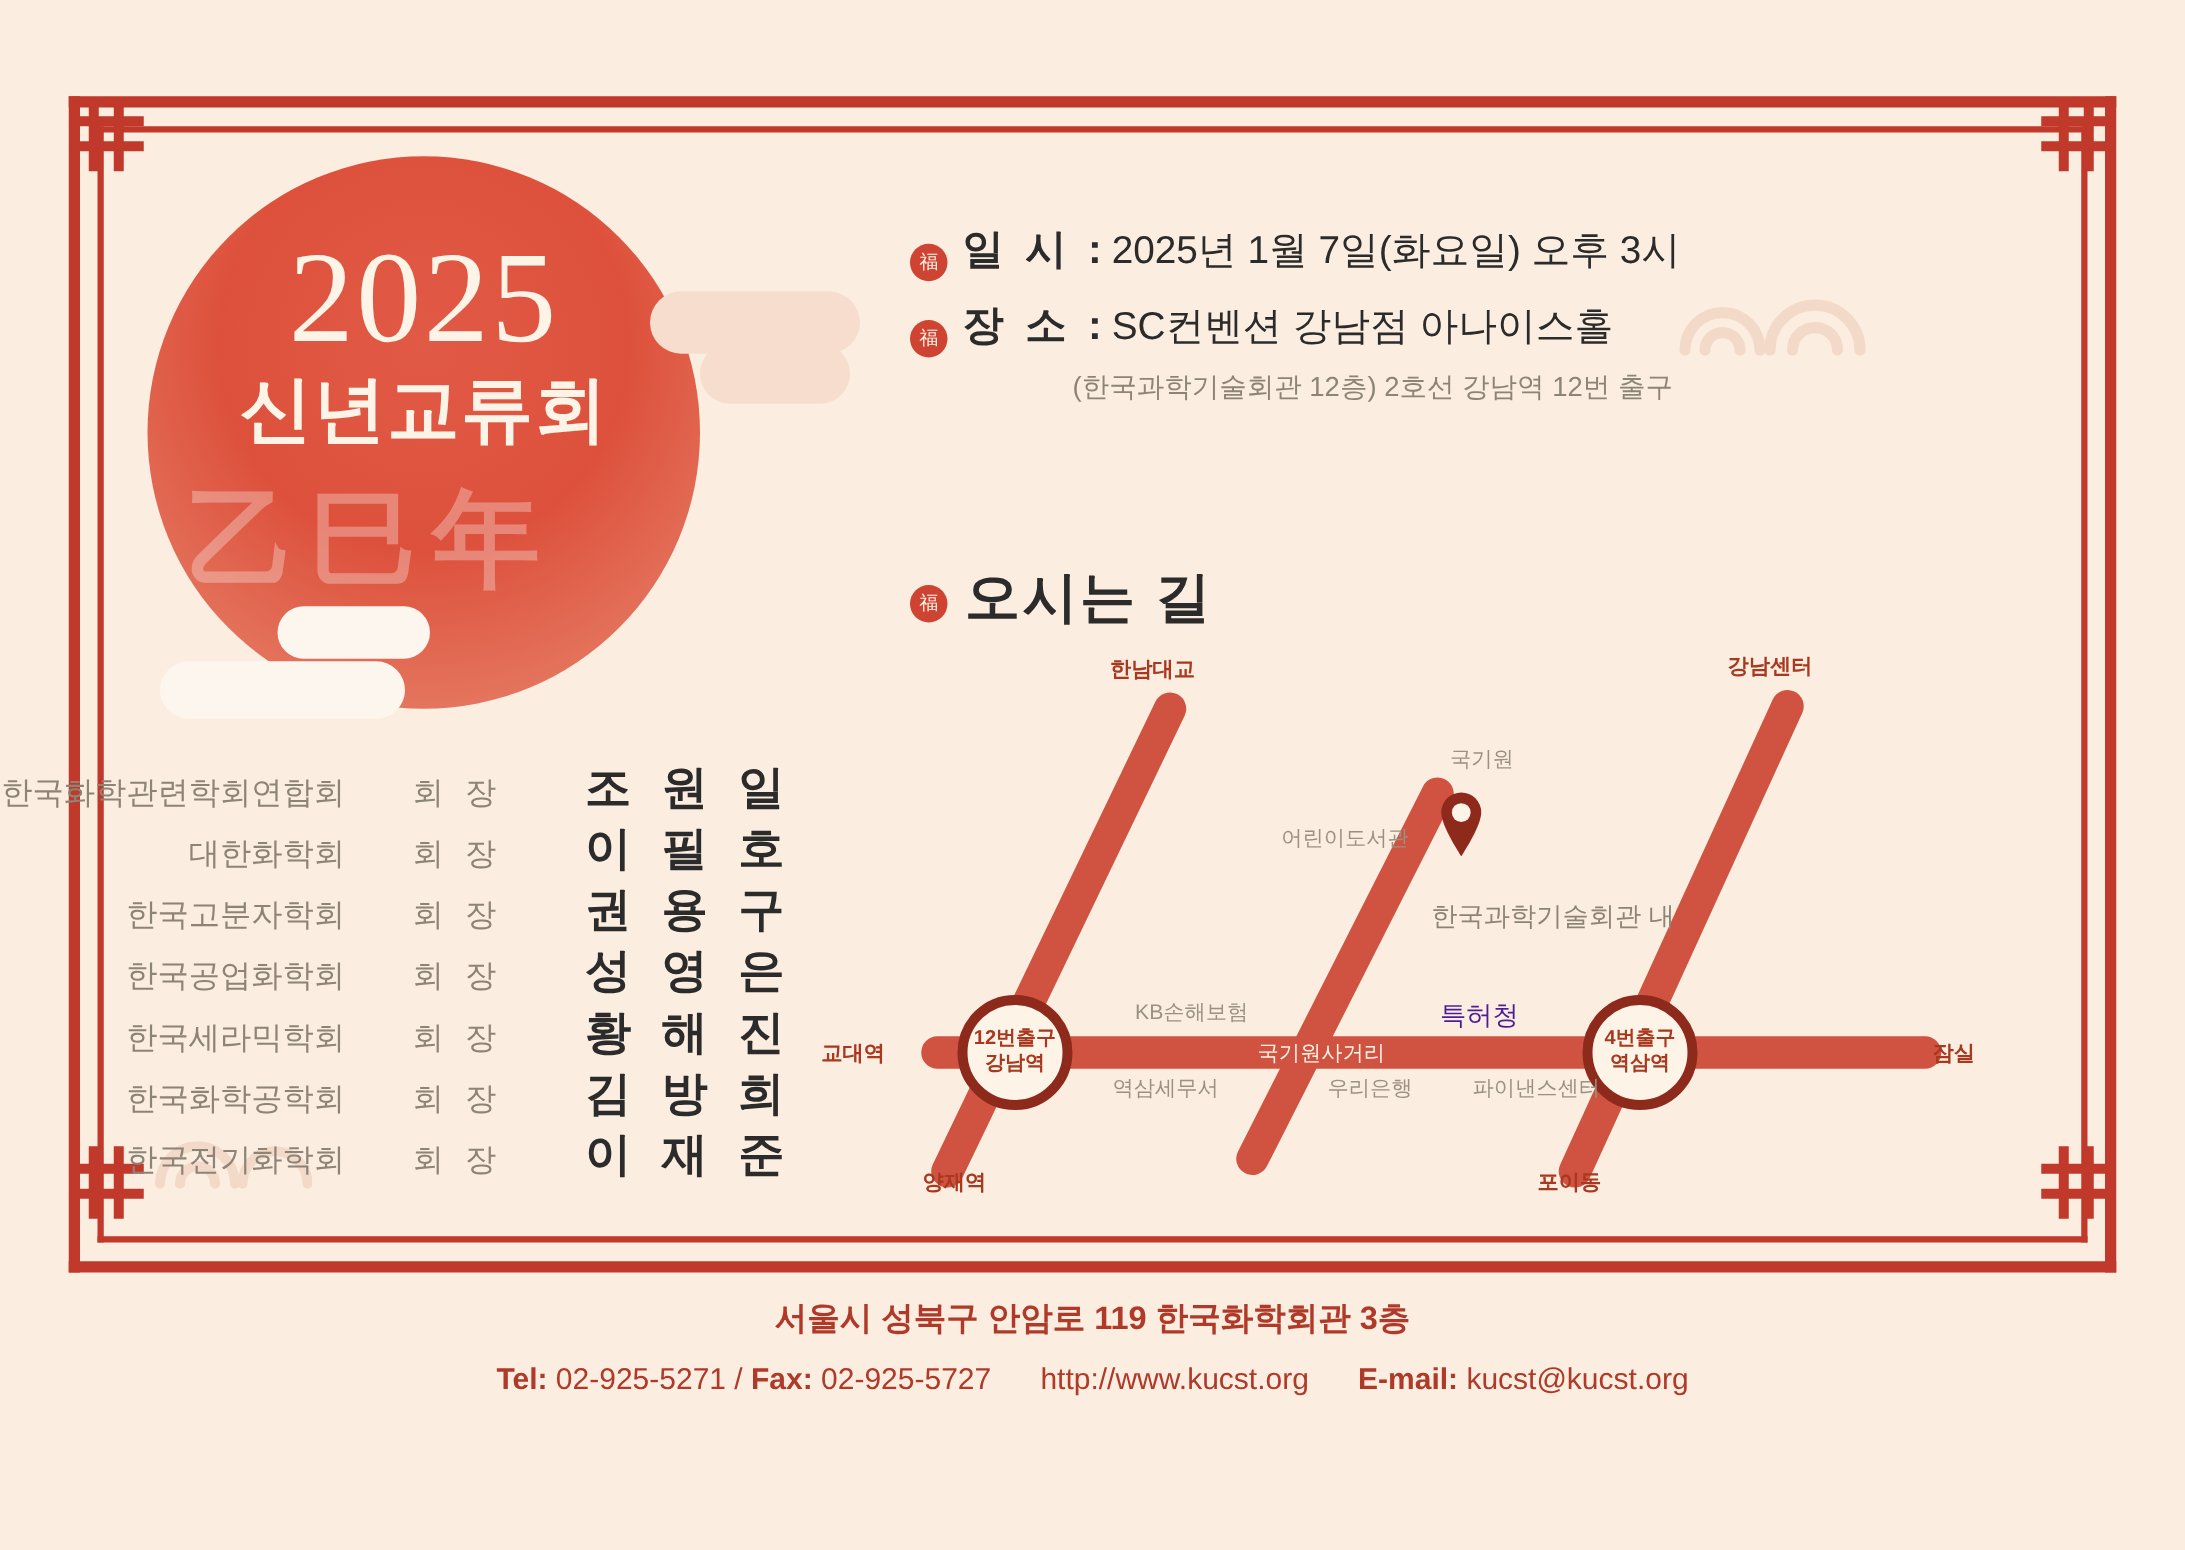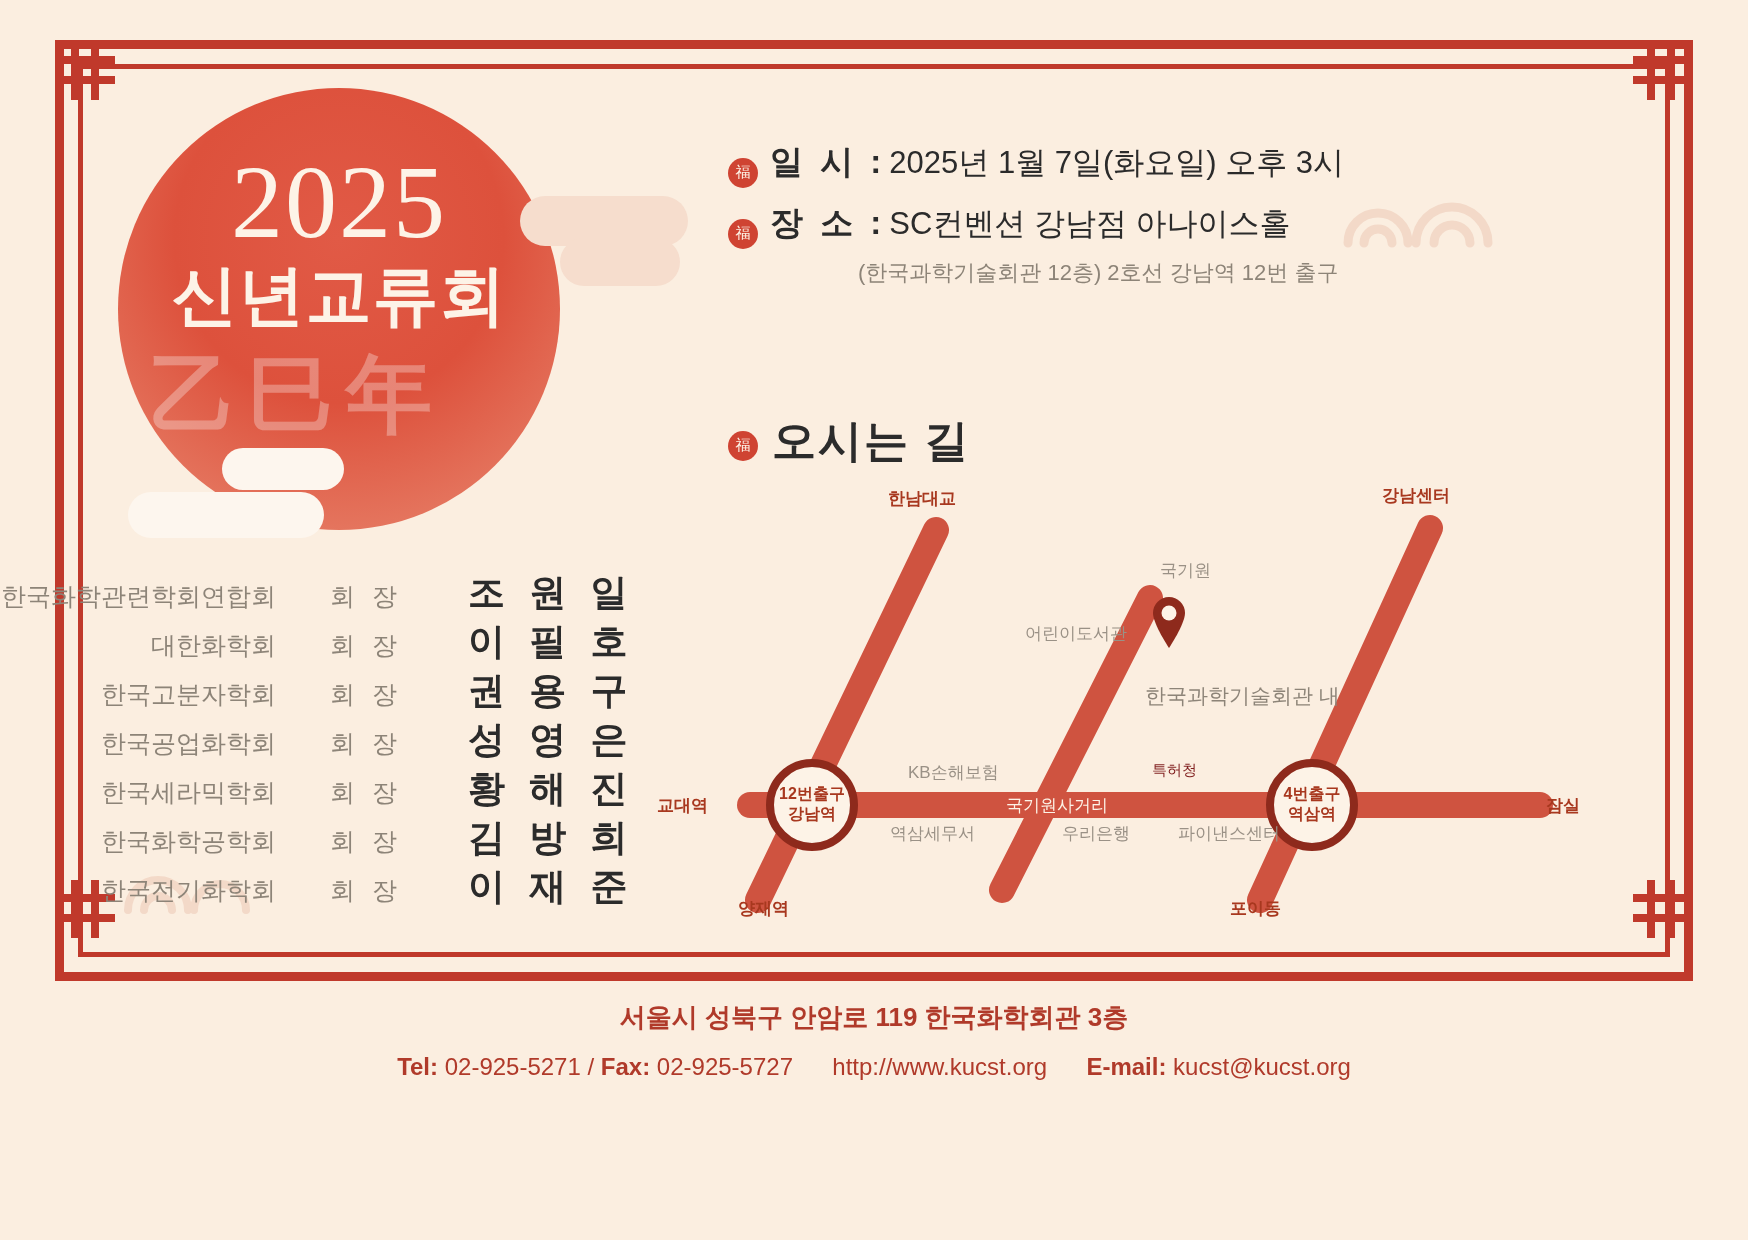--- a/index.html
+++ b/index.html
@@ -10,20 +10,21 @@
     background: #fbeee0;
     font-family: "Liberation Sans", "DejaVu Sans", sans-serif;
     overflow: hidden;
     position: relative;
   }
 
   .poster {
     position: absolute;
     inset: 0;
     background: #fbeee0;
+    margin-top: 37px;
   }
 
   
   .frame-line {
     position: absolute;
     background: #c0392b;
   }
   .frame-outer-top    { left: 55px;  top: 40px;   width: 1638px; height: 9px; }
   .frame-outer-bottom { left: 55px;  top: 972px;  width: 1638px; height: 9px; }
   .frame-outer-left   { left: 55px;  top: 40px;   width: 9px;  height: 941px; }
@@ -78,21 +79,21 @@
     font-family: "Liberation Serif", "DejaVu Serif", serif;
     line-height: 1;
   }
 
   .hero-sub {
     position: absolute;
     left: 118px;
     top: 262px;
     width: 442px;
     text-align: center;
-    font-size: 66px;
+    font-size: 58px;
     font-weight: 700;
     color: #fdf3e7;
     letter-spacing: 1px;
     line-height: 1;
   }
 
   .hero-hanja {
     position: absolute;
     left: 150px;
     top: 352px;
@@ -395,21 +396,21 @@
     <div style="position:absolute;left:520px;top:89px;font-size:17px;color:#9a9186;">국기원</div>
     <div style="position:absolute;left:17px;top:324px;font-size:17px;font-weight:700;color:#a8381f;">교대역</div>
     <div style="position:absolute;left:906px;top:324px;font-size:17px;font-weight:700;color:#a8381f;">잠실</div>
     <div style="position:absolute;left:98px;top:427px;font-size:17px;font-weight:700;color:#a8381f;">양재역</div>
     <div style="position:absolute;left:590px;top:427px;font-size:17px;font-weight:700;color:#a8381f;">포이동</div>
 
     <div style="position:absolute;left:385px;top:152px;font-size:17px;color:#9a9186;">어린이도서관</div>
     <div style="position:absolute;left:268px;top:291px;font-size:17px;color:#9a9186;">KB손해보험</div>
     <div style="position:absolute;left:250px;top:352px;font-size:17px;color:#9a9186;">역삼세무서</div>
     <div style="position:absolute;left:422px;top:352px;font-size:17px;color:#9a9186;">우리은행</div>
-    <div style="position:absolute;left:512px;top:291px;font-size:15px;color:#7f1d1d;">특허청</div>
+    <div style="position:absolute;left:512px;top:291px;font-size:21px;color:#4c1d95;">특허청</div>
     <div style="position:absolute;left:538px;top:352px;font-size:17px;color:#9a9186;">파이낸스센터</div>
 
     <div style="position:absolute;left:366px;top:324px;font-size:17px;color:#fdf3e7;font-weight:400;">국기원사거리</div>
 
     <div style="position:absolute;left:130px;top:314px;width:84px;text-align:center;font-size:16px;font-weight:700;color:#a8381f;line-height:1.25;">
       <div>12번출구</div>
       <div>강남역</div>
     </div>
     <div style="position:absolute;left:630px;top:314px;width:84px;text-align:center;font-size:16px;font-weight:700;color:#a8381f;line-height:1.25;">
       <div>4번출구</div>

